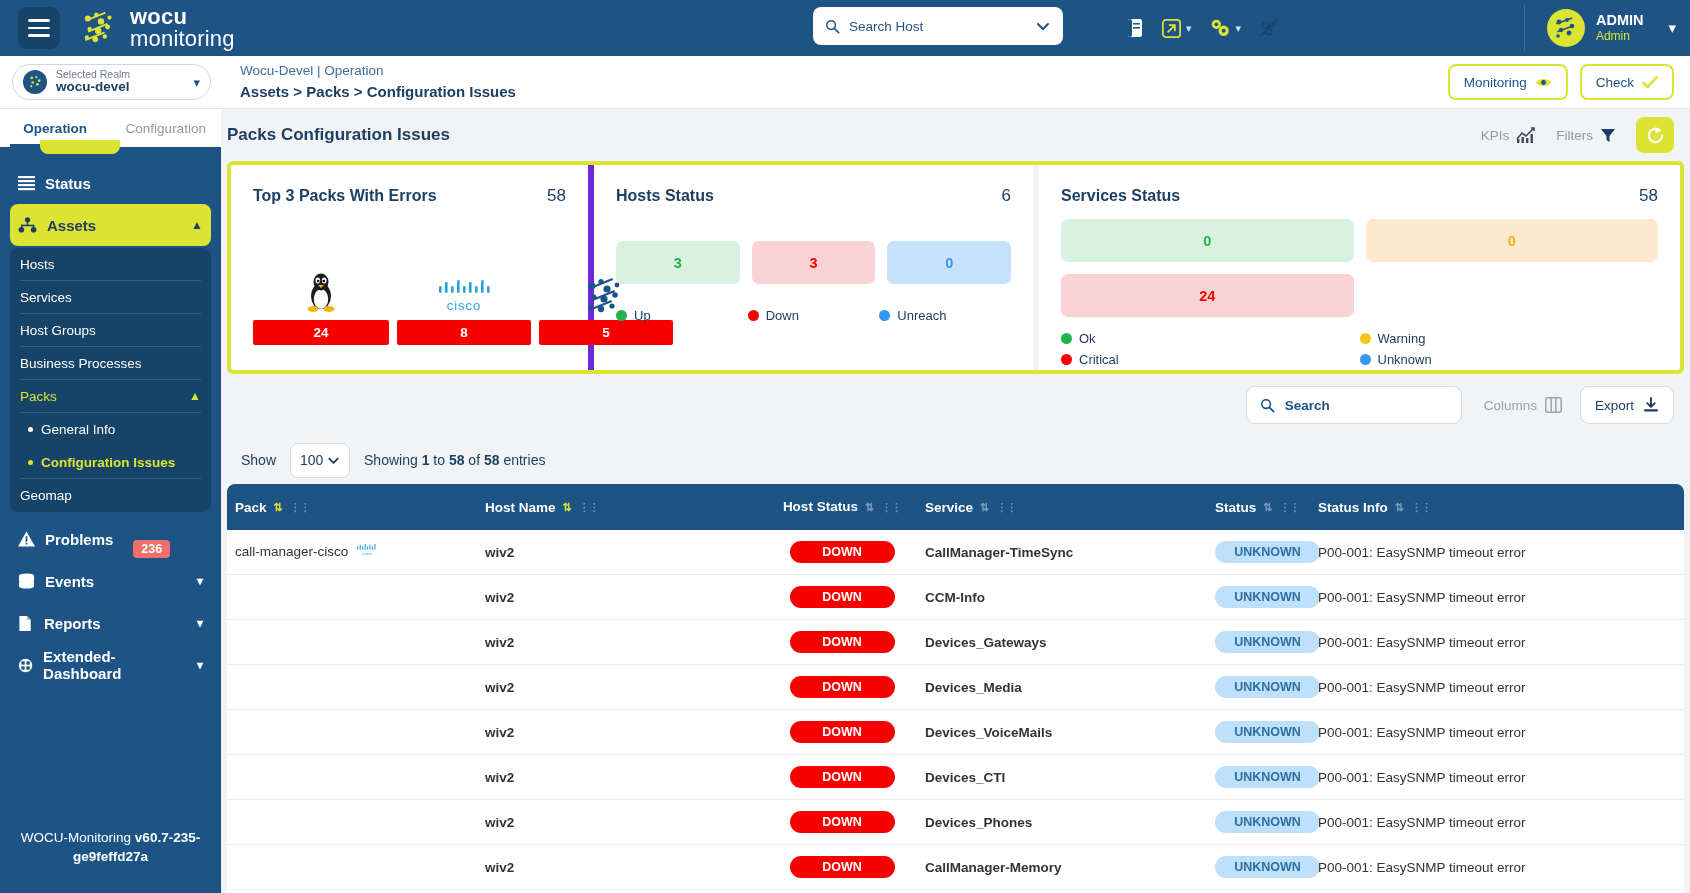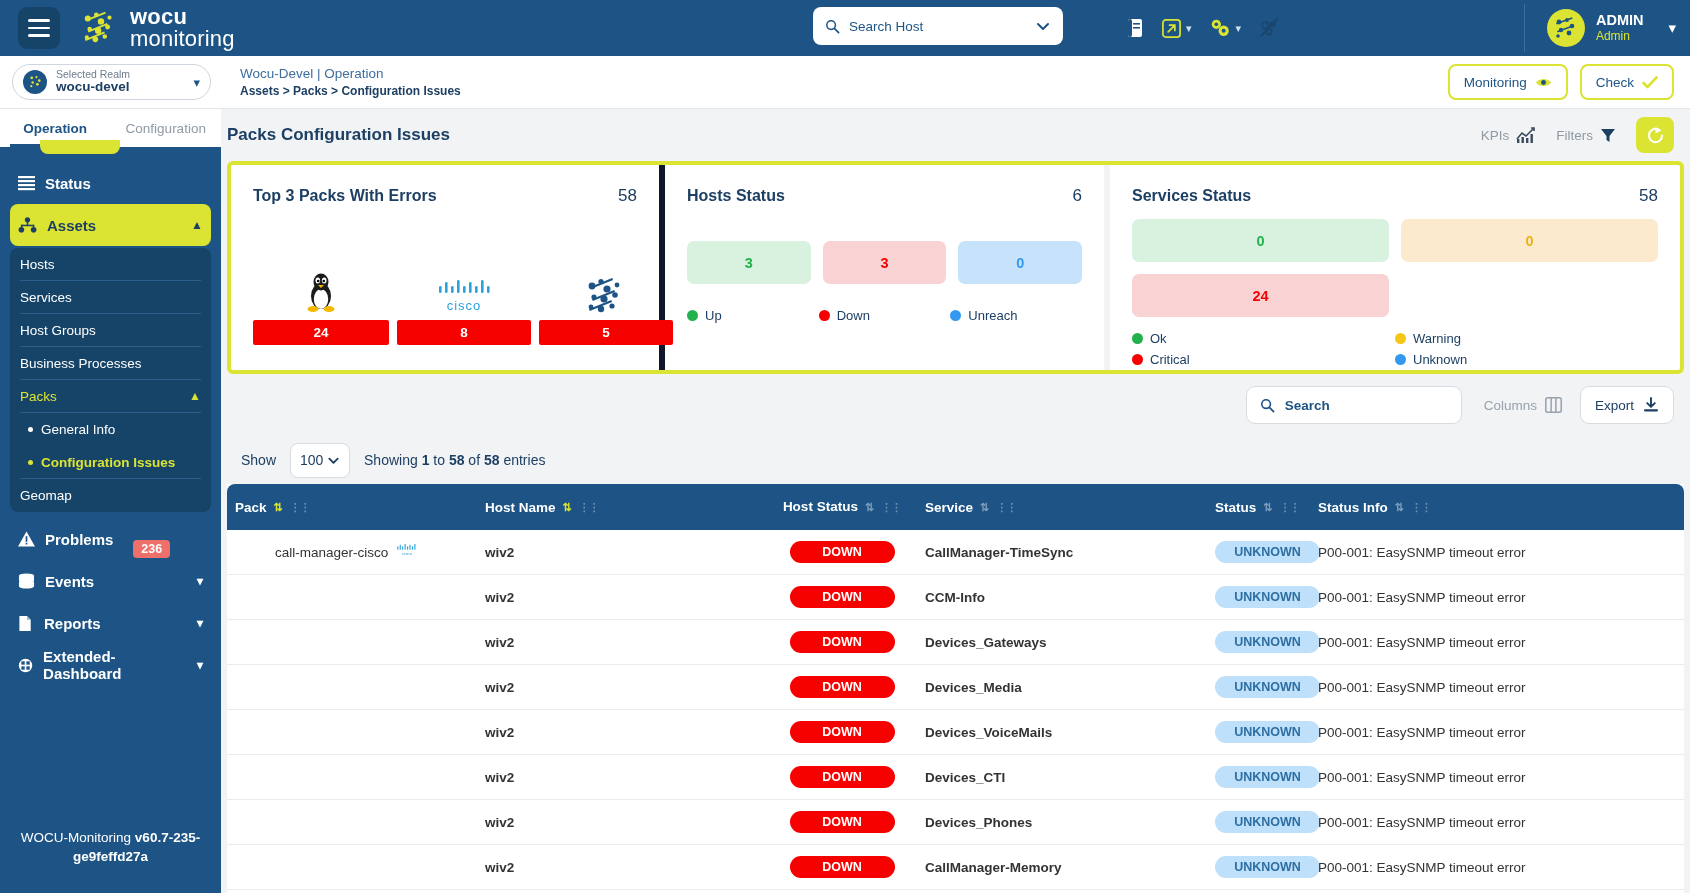--- a/index.html
+++ b/index.html
@@ -56,21 +56,21 @@
     display: flex; align-items: center; padding: 0 10px; gap: 9px; cursor: pointer;
   }
   .realm-dot { width: 24px; height: 24px; border-radius: 50%; background: #1d5485;
      display:flex; align-items:center; justify-content:center; flex: 0 0 auto;}
   .realm-txt { flex: 1; line-height: 1.08; }
   .realm-lbl { font-size: 10.5px; color: #6d7d8c; }
   .realm-val { font-size: 13.5px; color: #1d3f63; font-weight: 700; }
   .realm-caret { color: #1d5485; font-size: 13px; }
   .breadcrumbs { margin-left: 29px; line-height: 1.45; }
   .bc1 { font-size: 13.5px; color: #3d6e9e; }
-  .bc2 { font-size: 12px; color: #1d3f63; font-weight: 700; }
+  .bc2 { font-size: 15px; color: #1d3f63; font-weight: 700; }
   .topright-btns { position: absolute; right: 16px; top: 8px; display: flex; gap: 12px; }
   .pill-btn {
     height: 36px; border: 2px solid #dbe333; border-radius: 8px; background: #fff;
     display: flex; align-items: center; gap: 8px; padding: 0 14px; cursor: pointer;
     font-size: 13.5px; color: #1d5485; font-weight: 400;
   }
 
   
   .body-wrap { display: flex; height: calc(893px - 56px - 53px); }
 
@@ -131,21 +131,21 @@
     width: 38px; height: 36px; background: #dbe333; border-radius: 8px;
     display: flex; align-items: center; justify-content: center; cursor: pointer;
   }
 
   
   .cards-outer {
     margin: 0 6px; border: 4px solid #dbe333; border-radius: 6px; background: #fff;
     display: flex; height: 213px; overflow: hidden;
   }
   .card { position: relative; padding: 22px 22px 0 22px; }
-  .card.c1 { width: 434px; border-right: 6px solid #0f172a; }
+  .card.c1 { width: 363px; border-right: 6px solid #6d28d9; }
   .card.c2 { width: 445px; border-right: 6px solid #f1f3f5; }
   .card.c3 { flex: 1; }
   .card-title { font-size: 16px; font-weight: 700; color: #1d3f63; }
   .card-count { position: absolute; right: 22px; top: 21px; font-size: 17px; color: #1d3f63; }
 
   .packs-row { display: flex; align-items: flex-end; gap: 8px; position: absolute; bottom: 25px; left: 22px; right: 22px; }
   .pack-col { display: flex; flex-direction: column; align-items: center; }
   .pack-icon { height: 46px; display: flex; align-items: flex-end; justify-content: center; margin-bottom: 6px; }
   .pack-bar {
     background: #f60000; color: #fff; font-size: 13.5px; font-weight: 700;
@@ -201,21 +201,21 @@
   .th-in { display: flex; align-items: center; gap: 7px; }
   .th-ctr { justify-content: center; }
   .sorticon { color: #dbe333; font-size: 11px; line-height: 1; }
   .sorticon.g { color: #7e9cba; }
   .grip { color: #6f93b5; font-size: 11px; letter-spacing: -1px; cursor: grab; }
   table.dt tbody td {
     font-size: 13.5px; color: #333; padding: 11px 8px; border-bottom: 1px solid #e9ecee;
     vertical-align: middle; height: 34px;
   }
   td.pack-cell { padding-left: 14px; color: #333; border-bottom: none; }
-  .pack-cell-in { display: flex; align-items: center; gap: 8px; margin-left: 40px; }
+  .pack-cell-in { display: flex; gap: 8px; }
   td.link { color: #1d5485; font-weight: 700; }
   .chip {
     display: inline-block; width: 105px; text-align: center; padding: 4px 0;
     border-radius: 13px; font-size: 12.5px; font-weight: 700;
   }
   .chip.down { background: #f60000; color: #fff; }
   .chip.unknown { background: #bfe0fa; color: #2e6fa3; }
   .cellctr { text-align: center; }
 </style>
 </head>

